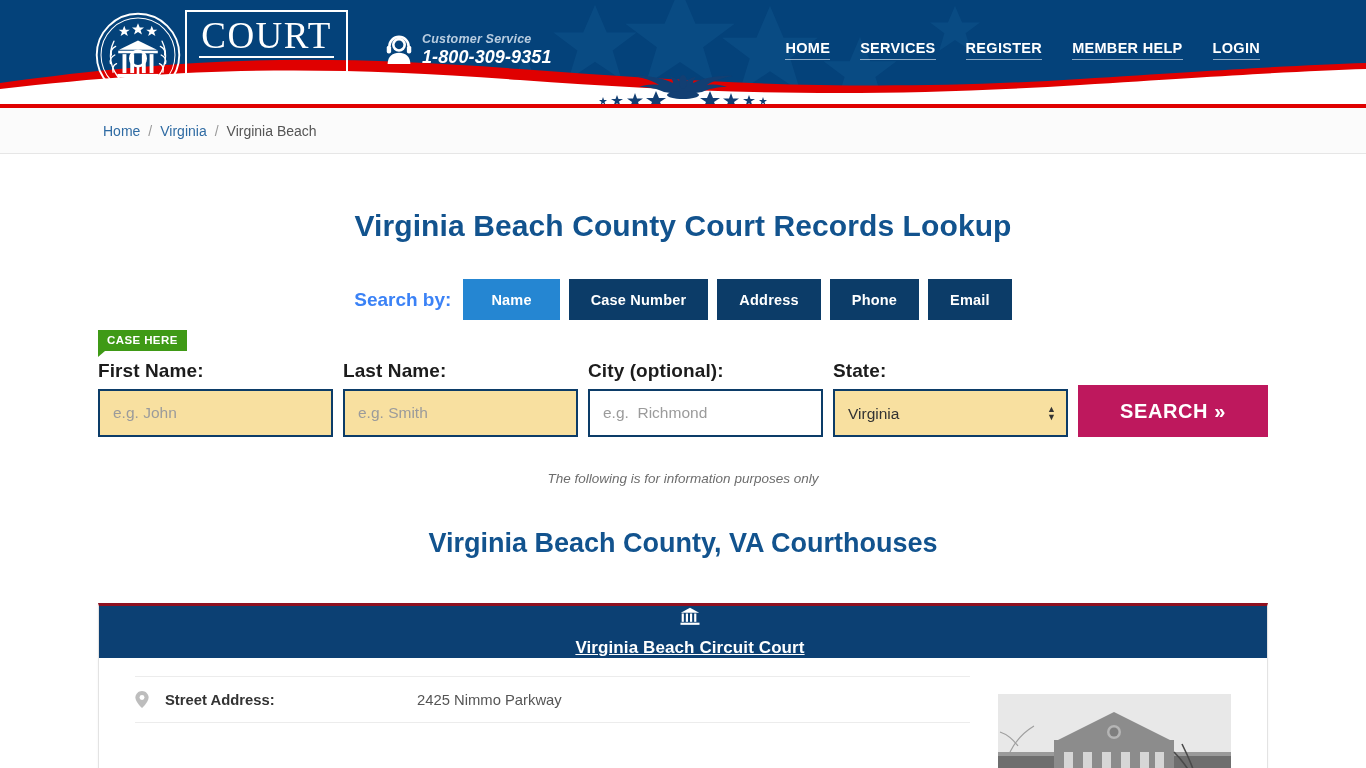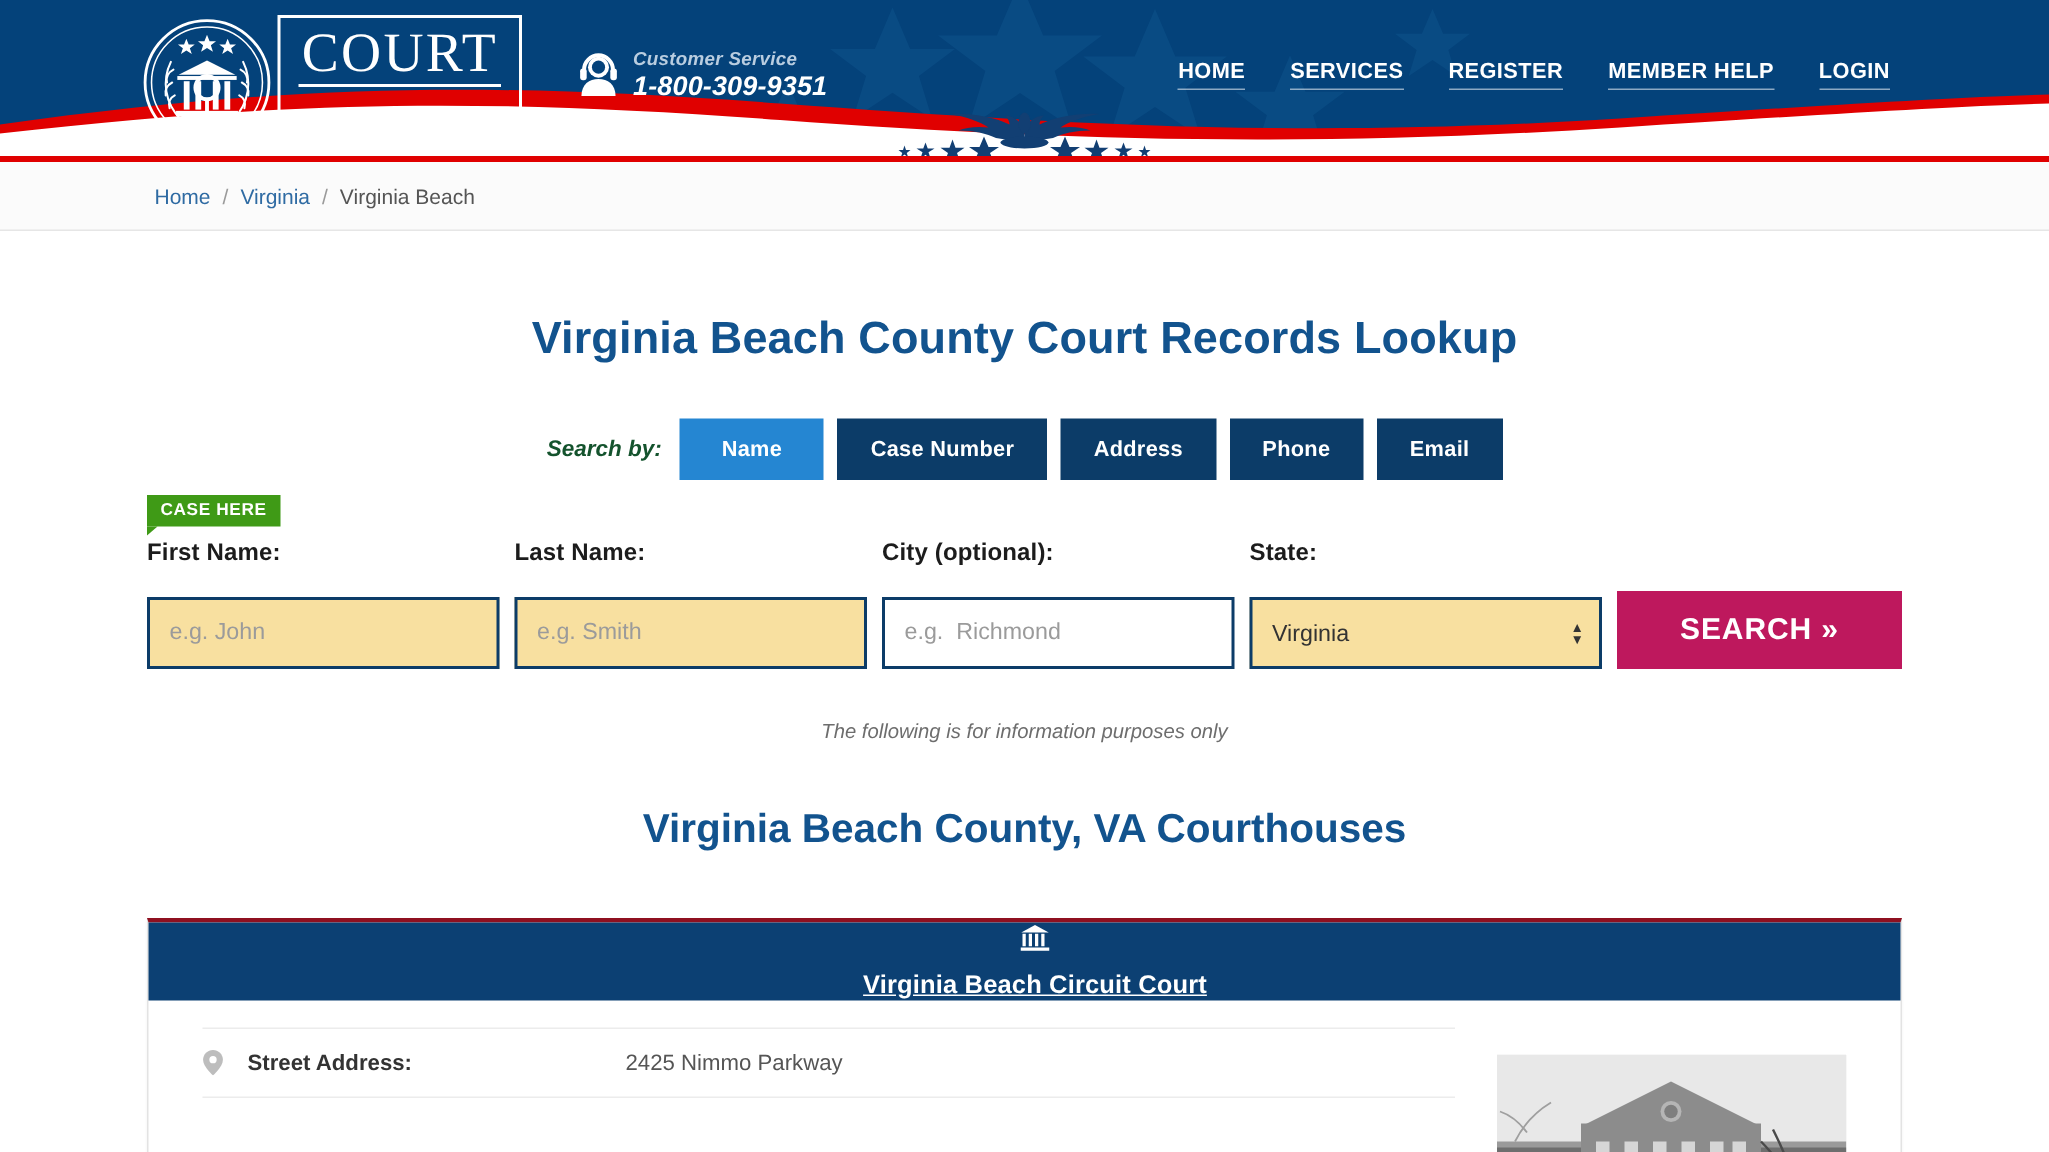--- a/index.html
+++ b/index.html
@@ -157,24 +157,23 @@
   }
 
   .searchby-row {
     margin-top: 36px;
     display: flex;
     align-items: center;
     justify-content: center;
     gap: 9px;
   }
   .searchby-label {
-    color: #14532d;
-    font-style: italic;
-    font-weight: bold;
-    font-size: 15px;
+    color: #3b82f6;
+    font-weight: bold;
+    font-size: 19px;
     margin-right: 3px;
   }
   .tab {
     border: none;
     color: #ffffff;
     font-weight: bold;
     font-size: 14.5px;
     height: 41px;
     padding: 0 22px;
     background: #0c3c68;
@@ -210,24 +209,24 @@
     border-bottom: 6px solid transparent;
   }
   .fields {
     display: flex;
     align-items: flex-end;
     gap: 10px;
     padding-top: 22px;
   }
   .fgroup { display: flex; flex-direction: column; }
   .fgroup label {
-    font-size: 16px;
+    font-size: 19px;
     font-weight: bold;
     color: #1c1c1c;
-    margin-bottom: 20px;
+    margin-bottom: 7px;
     letter-spacing: .1px;
   }
   .fgroup input, .fgroup select {
     height: 48px;
     border: 2px solid #0c3c68;
     font-size: 15.5px;
     font-family: "Liberation Sans", sans-serif;
     padding: 0 13px;
     color: #333;
     outline: none;

